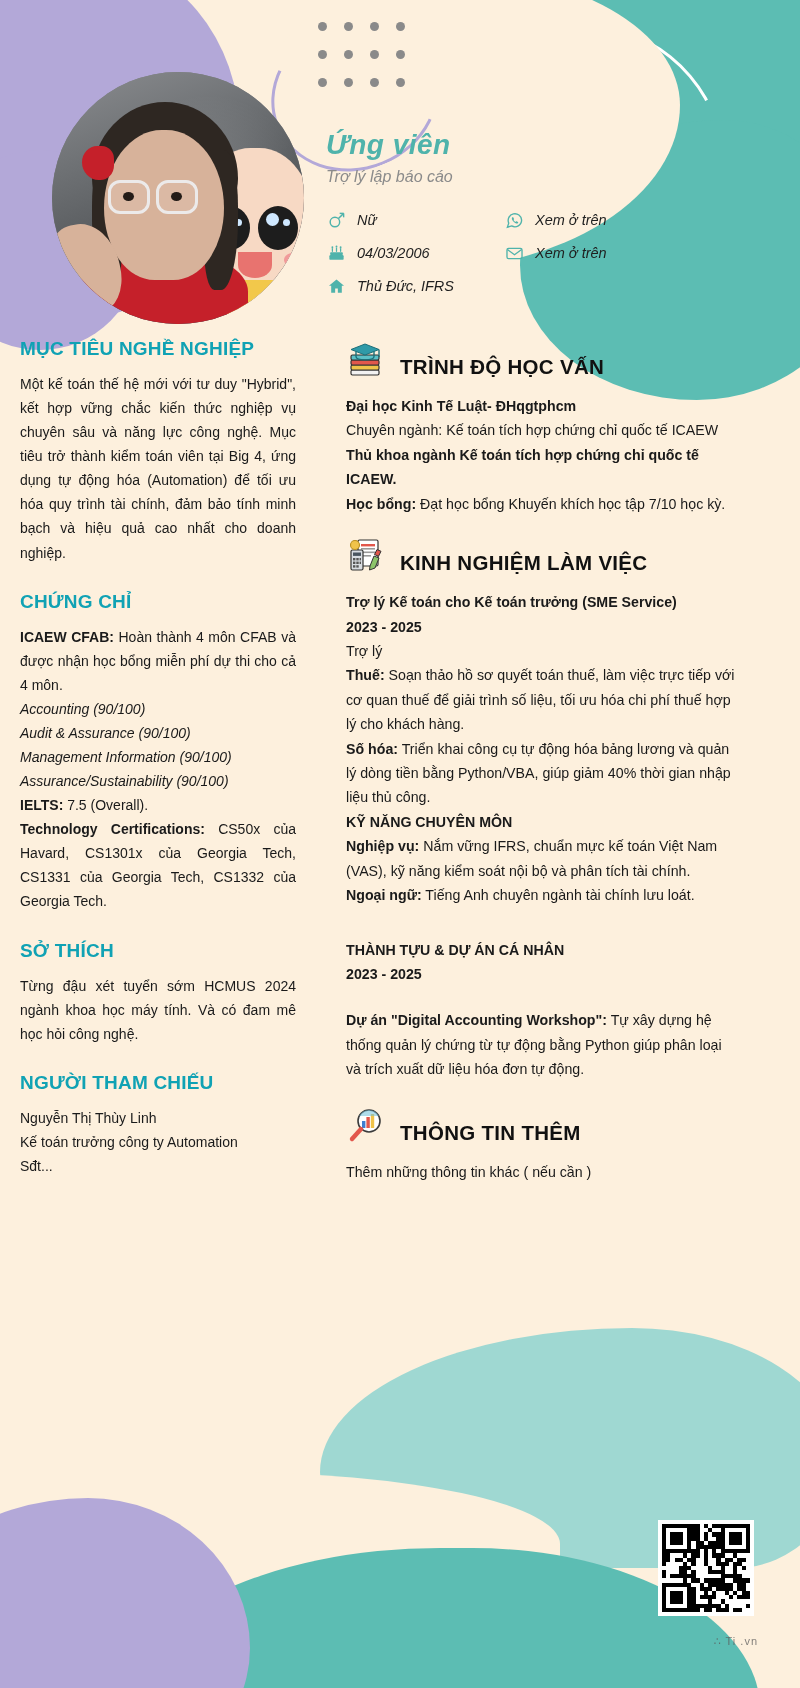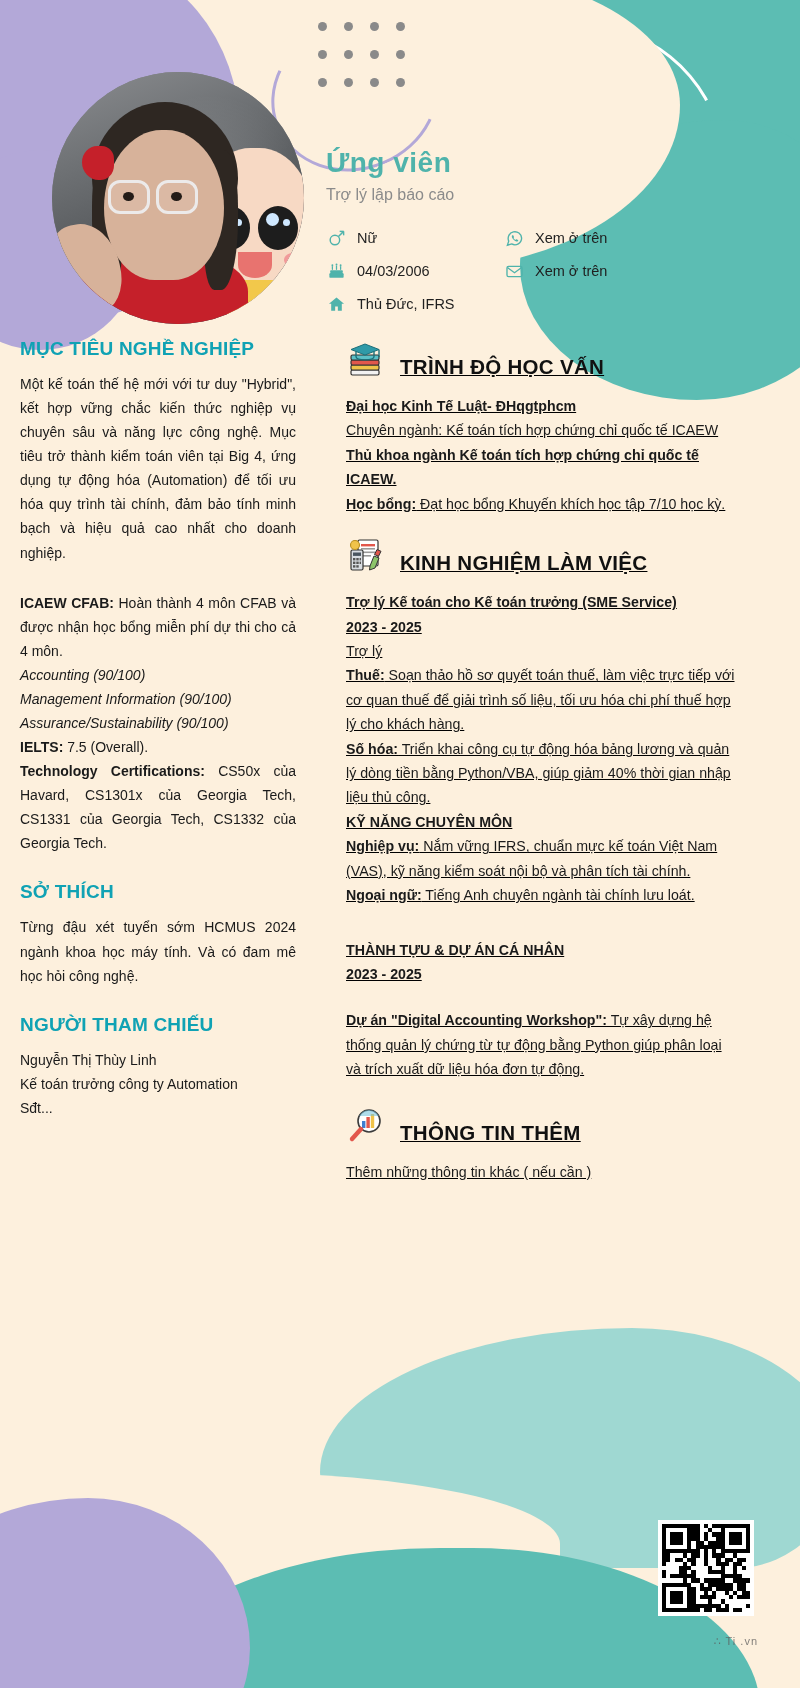--- a/index.html
+++ b/index.html
@@ -152,21 +152,21 @@
                    width: 7px; height: 7px; background: #cfe8ff;
                    border-radius: 50%; }
   .av-m-cheek { position: absolute; width: 26px; height: 16px;
                 background: #f19a9a; border-radius: 50%; }
   .av-m-mouth { position: absolute; width: 34px; height: 26px;
                 background: #e8736f; border-radius: 0 0 50% 50%; }
   .av-m-scarf { position: absolute; width: 96px; height: 34px;
                 background: #f2c84b; border-radius: 6px; }
 
   
-  .hdr-text { position: absolute; left: 326px; top: 146px; width: 420px; }
+  .hdr-text { position: absolute; left: 326px; top: 128px; width: 420px; font-style: italic; }
   .hdr-name {
     font-size: 28px; font-weight: bold; color: #4fb3ab;
     letter-spacing: 0.5px; line-height: 1.2;
   }
   .hdr-role { font-size: 16px; color: #8b8b8b; margin-top: 6px; }
   .hdr-meta {
     margin-top: 24px;
     display: grid;
     grid-template-columns: 178px auto;
     row-gap: 12px;
@@ -200,21 +200,21 @@
   .sec-head { display: flex; align-items: flex-end; gap: 14px; margin-bottom: 14px; }
   .sec-ico { width: 40px; height: 40px; position: relative; flex: 0 0 40px; }
   .sec-title-wrap { padding-bottom: 2px; }
   .sec-title {
     font-size: 20.5px; font-weight: bold; color: #111; letter-spacing: 0.3px;
     line-height: 1.05;
   }
   .sec-rule { height: 3px; background: #111; margin-top: 5px; }
   .r-body { font-size: 14.2px; line-height: 1.72; color: #1a1a1a; }
   .r-body .b { font-weight: bold; }
-  .r-block { margin-bottom: 20px; text-decoration: underline; }
+  .r-block { margin-bottom: 20px; }
 
   
   .bot-purple {
     left: -110px; bottom: -110px; width: 360px; height: 300px;
     background: #b3a8d8;
     border-radius: 55% 45% 50% 50% / 50% 50% 50% 50%;
   }
   .bot-teal {
     right: -40px; bottom: 120px; width: 520px; height: 240px;
     background: #9fd8d2;
@@ -374,23 +374,25 @@
   <div class="cols">
 
     <div class="left-col">
 
       <div class="side-block">
         <h2 class="side-title">MỤC TIÊU NGHỀ NGHIỆP</h2>
         <div class="side-body">Một kế toán thế hệ mới với tư duy "Hybrid", kết hợp vững chắc kiến thức nghiệp vụ chuyên sâu và năng lực công nghệ. Mục tiêu trở thành kiểm toán viên tại Big 4, ứng dụng tự động hóa (Automation) để tối ưu hóa quy trình tài chính, đảm bảo tính minh bạch và hiệu quả cao nhất cho doanh nghiệp.</div>
       </div>
 
       <div class="side-block">
+        <h2 class="side-title">CHỨNG CHỈ</h2>
         <div class="side-body">
           <span class="b">ICAEW CFAB:</span><span> Hoàn thành 4 môn CFAB và được nhận học bổng miễn phí dự thi cho cả 4 môn.</span>
           <span class="line i">Accounting (90/100)</span>
+          <span class="line i">Audit &amp; Assurance (90/100)</span>
           <span class="line i">Management Information (90/100)</span>
           <span class="line i">Assurance/Sustainability (90/100)</span>
           <span class="line"><span class="b">IELTS:</span><span> 7.5 (Overall).</span></span>
           <span class="line"><span class="b">Technology Certifications:</span><span> CS50x của Havard, CS1301x của Georgia Tech, CS1331 của Georgia Tech, CS1332 của Georgia Tech.</span></span>
         </div>
       </div>
 
       <div class="side-block">
         <h2 class="side-title">SỞ THÍCH</h2>
         <div class="side-body">Từng đậu xét tuyển sớm HCMUS 2024 ngành khoa học máy tính. Và có đam mê học hỏi công nghệ.</div>

